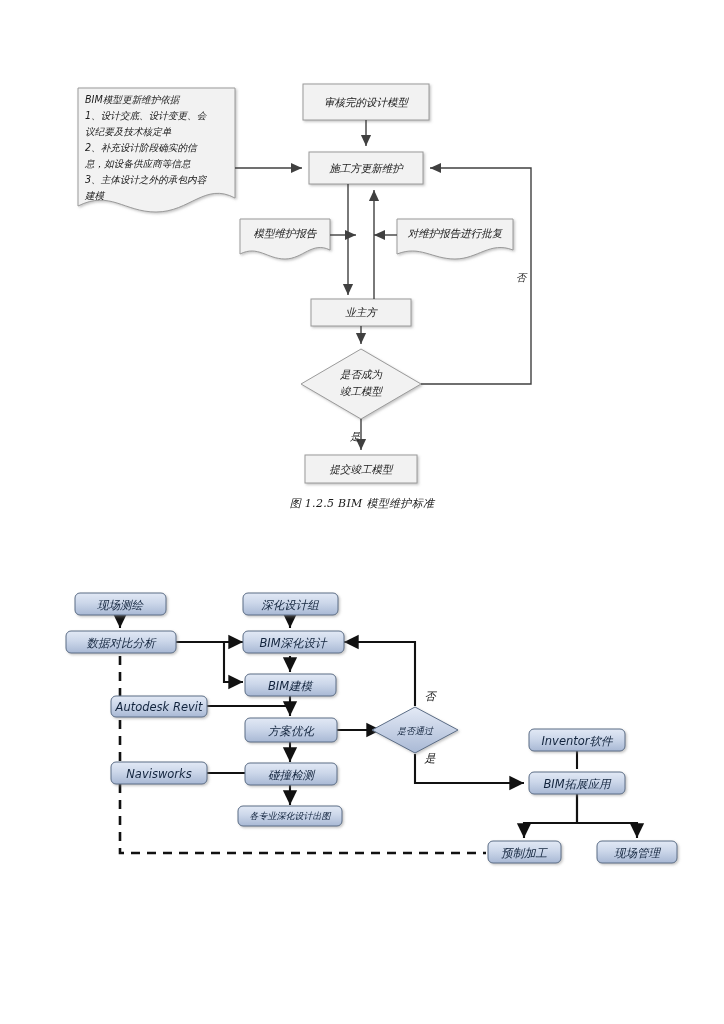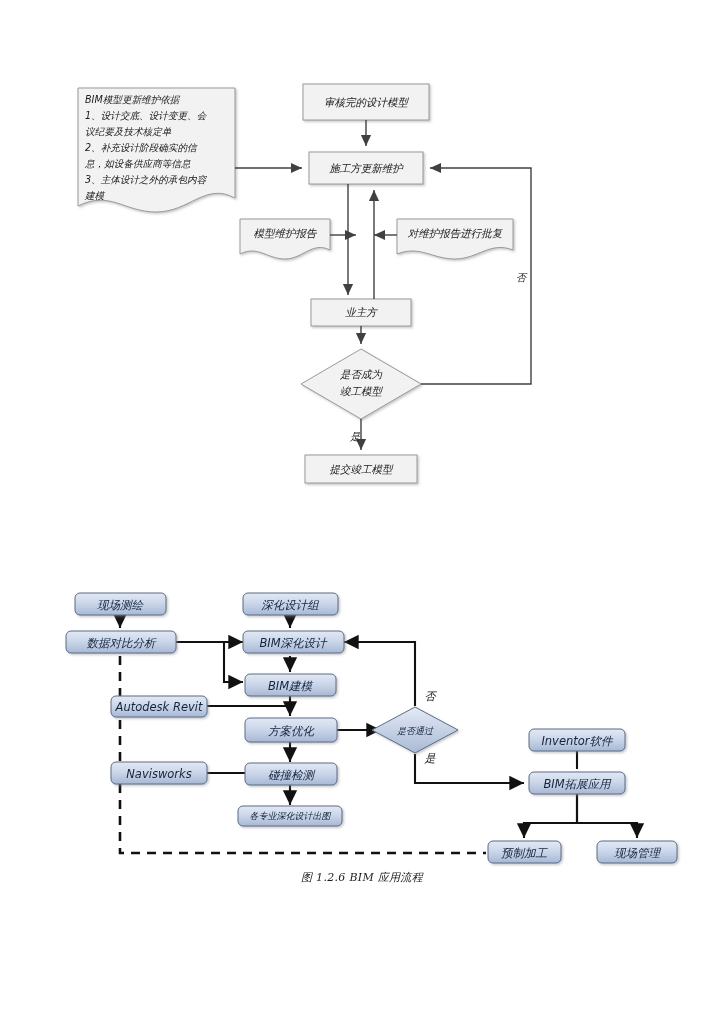--- a/index.html
+++ b/index.html
@@ -264,15 +264,15 @@
       <g>
         <rect class="f2-shape" filter="url(#softShadow)" x="597" y="841" width="80" height="22" rx="5" fill="url(#blueGrad)"></rect>
         <text class="f2-text" x="637" y="853">现场管理</text>
       </g>
 
       <text class="f2-label" x="430" y="700">否</text>
       <text class="f2-label" x="430" y="762">是</text>
     </g>
   </svg>
 
-  <div class="caption" id="caption-2">图 1.2.6 BIM 应用流程</div>
+  <div class="caption" id="caption-1">图 1.2.5 BIM 模型维护标准</div>
 
 </div>
 
 </body></html>

